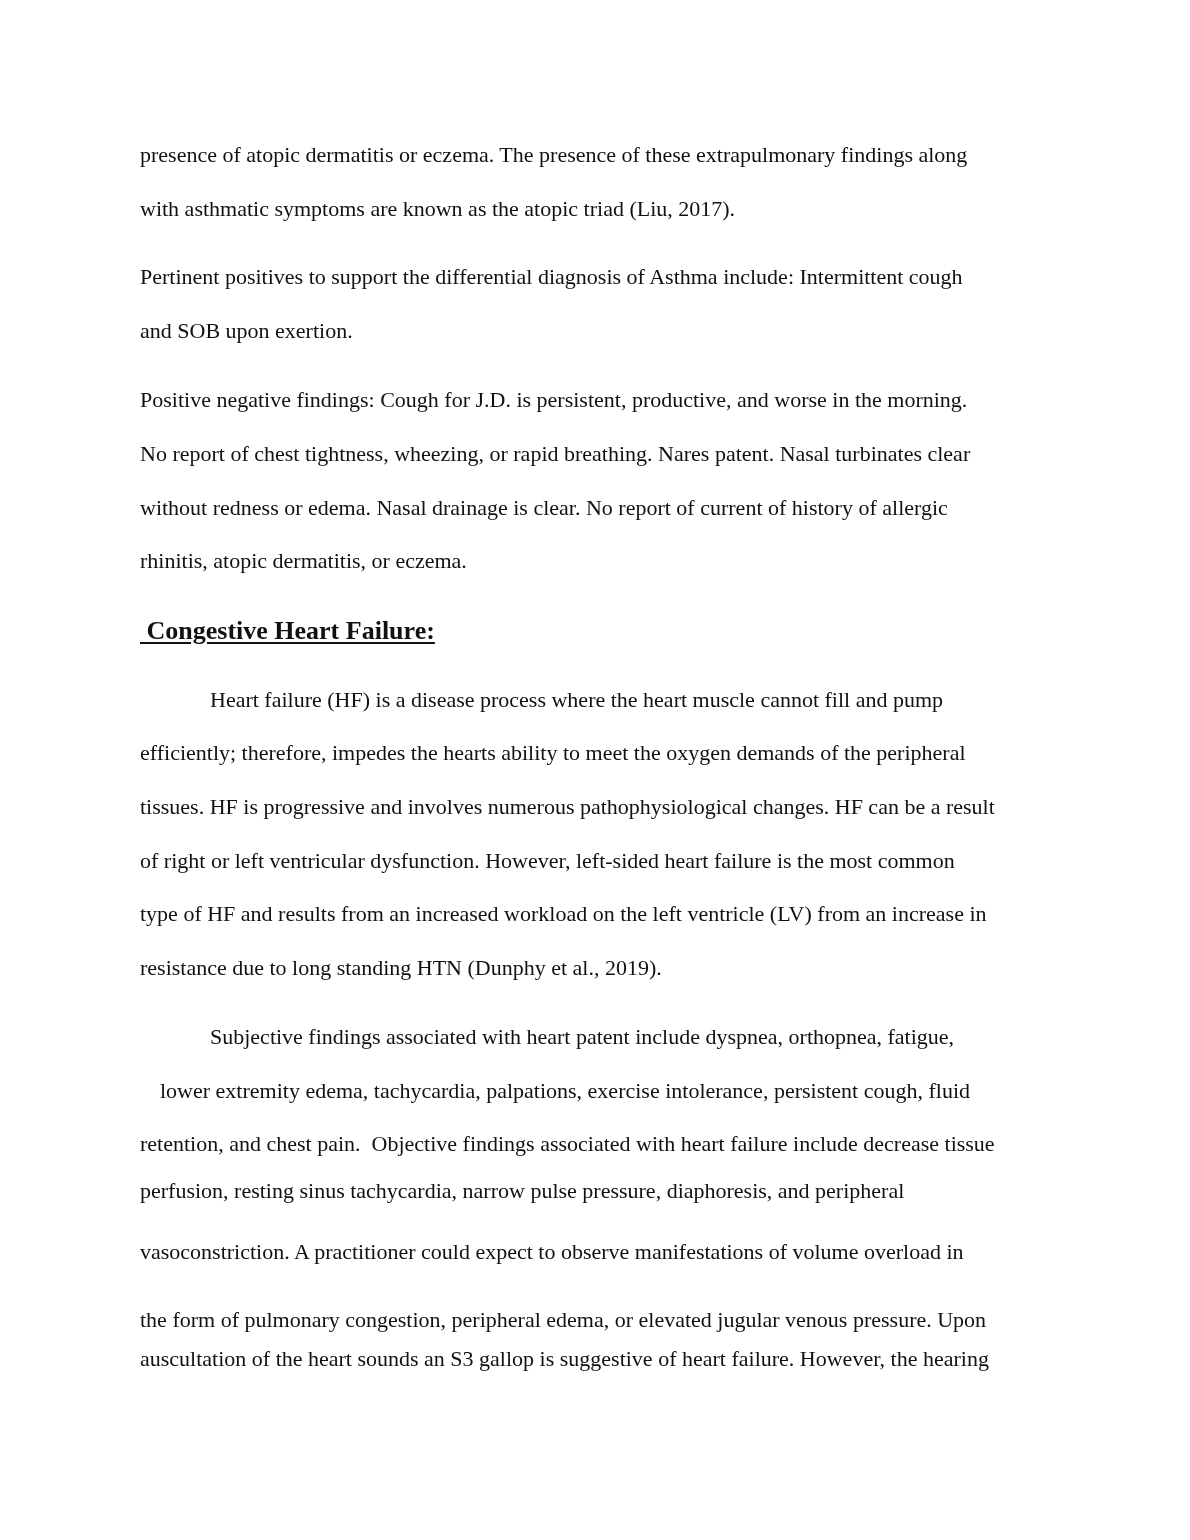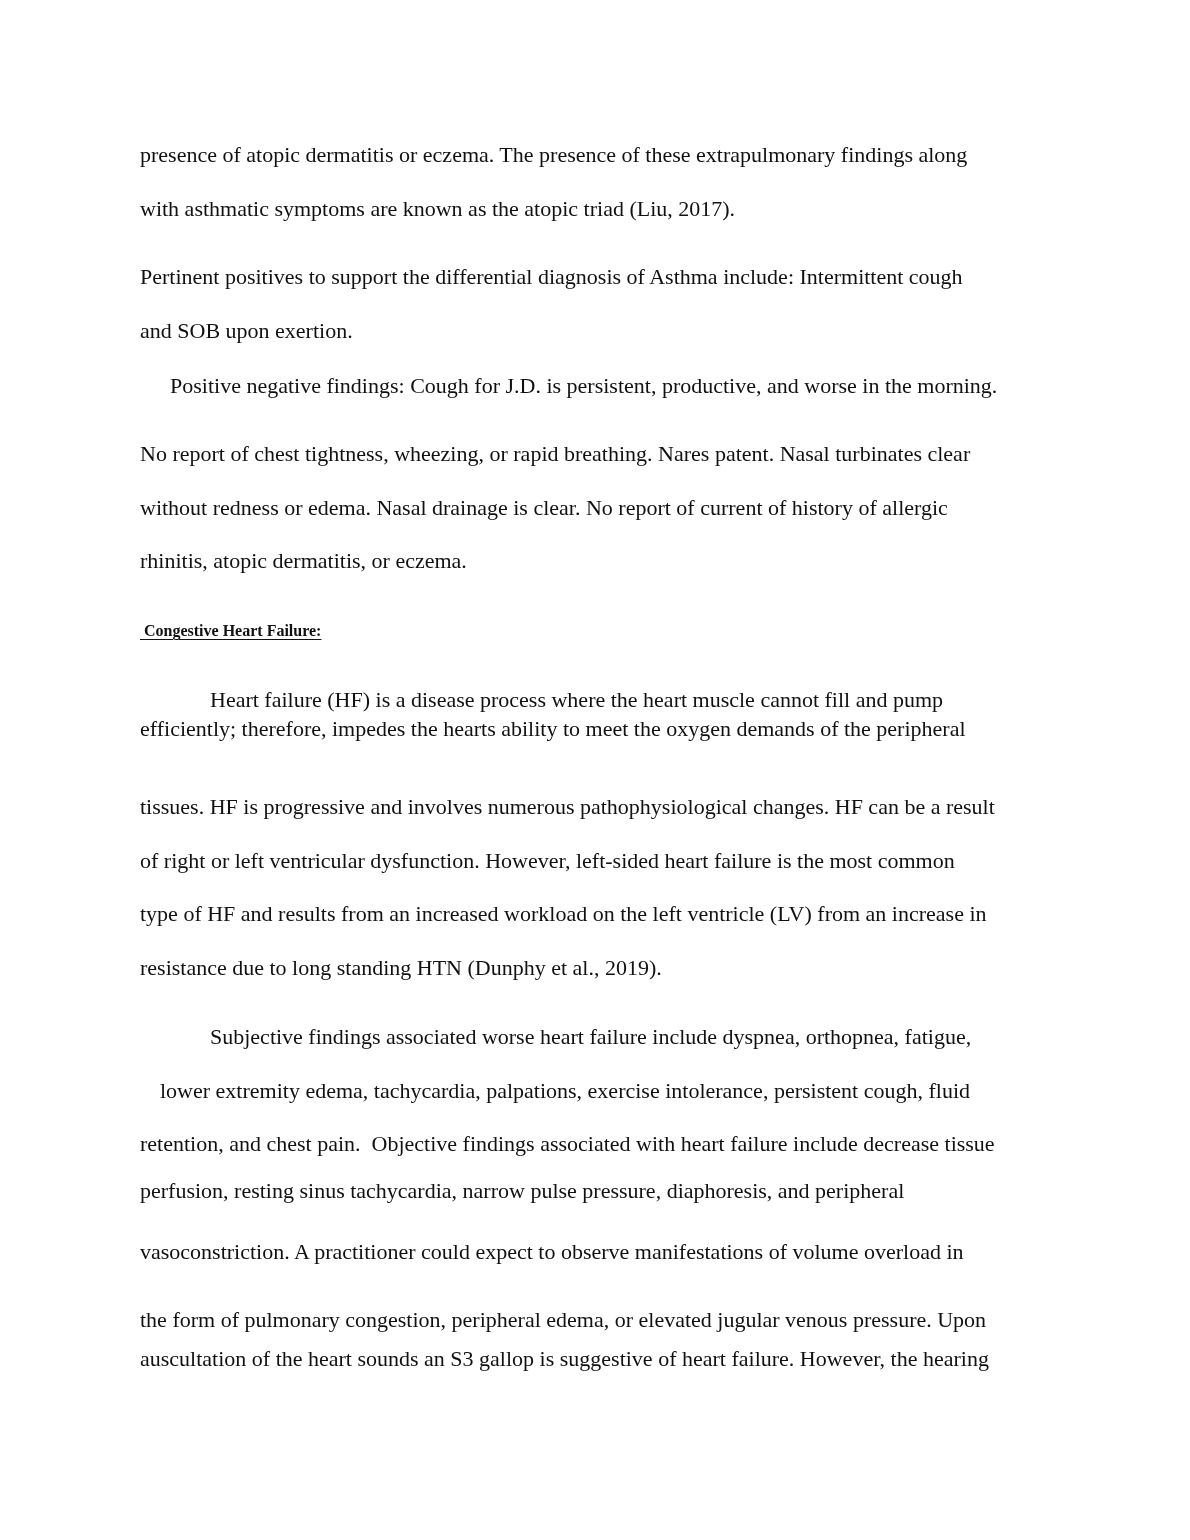--- a/index.html
+++ b/index.html
@@ -30,21 +30,21 @@
       line-height: 26px;
       white-space: pre;
       letter-spacing: 0px;
     }
     .indent {
       left: 210px;
     }
     .heading {
       position: absolute;
       left: 140px;
-      font-size: 16px;
+      font-size: 26px;
       line-height: 26px;
       font-weight: bold;
       text-decoration: underline;
       text-underline-offset: 3px;
       white-space: pre;
     }
   </style>
 </head>
 <body>
 
@@ -54,39 +54,39 @@
     <div class="line" style="top:142px;">presence of atopic dermatitis or eczema. The presence of these extrapulmonary findings along</div>
     <div class="line" style="top:196px;">with asthmatic symptoms are known as the atopic triad (Liu, 2017).</div>
   </div>
 
   <div>
     <div class="line" style="top:264px;">Pertinent positives to support the differential diagnosis of Asthma include: Intermittent cough</div>
     <div class="line" style="top:318px;">and SOB upon exertion.</div>
   </div>
 
   <div>
-    <div class="line" style="top:373px;margin-left:30px;">Positive negative findings: Cough for J.D. is persistent, productive, and worse in the morning.</div>
+    <div class="line" style="top:387px;">Positive negative findings: Cough for J.D. is persistent, productive, and worse in the morning.</div>
     <div class="line" style="top:441px;">No report of chest tightness, wheezing, or rapid breathing. Nares patent. Nasal turbinates clear</div>
     <div class="line" style="top:495px;">without redness or edema. Nasal drainage is clear. No report of current of history of allergic</div>
     <div class="line" style="top:548px;">rhinitis, atopic dermatitis, or eczema.</div>
   </div>
 
   <div class="heading" style="top:618px;"> Congestive Heart Failure:</div>
 
   <div>
     <div class="line indent" style="top:687px;">Heart failure (HF) is a disease process where the heart muscle cannot fill and pump</div>
-    <div class="line" style="top:716px;">efficiently; therefore, impedes the hearts ability to meet the oxygen demands of the peripheral</div>
+    <div class="line" style="top:740px;">efficiently; therefore, impedes the hearts ability to meet the oxygen demands of the peripheral</div>
     <div class="line" style="top:794px;">tissues. HF is progressive and involves numerous pathophysiological changes. HF can be a result</div>
     <div class="line" style="top:848px;">of right or left ventricular dysfunction. However, left-sided heart failure is the most common</div>
     <div class="line" style="top:901px;">type of HF and results from an increased workload on the left ventricle (LV) from an increase in</div>
     <div class="line" style="top:955px;">resistance due to long standing HTN (Dunphy et al., 2019).</div>
   </div>
 
   <div>
-    <div class="line indent" style="top:1024px;">Subjective findings associated worse heart failure include dyspnea, orthopnea, fatigue,</div>
+    <div class="line indent" style="top:1024px;">Subjective findings associated with heart patent include dyspnea, orthopnea, fatigue,</div>
     <div class="line" style="top:1078px;margin-left:20px;">lower extremity edema, tachycardia, palpations, exercise intolerance, persistent cough, fluid</div>
     <div class="line" style="top:1131px;">retention, and chest pain.  Objective findings associated with heart failure include decrease tissue</div>
     <div class="line" style="top:1178px;">perfusion, resting sinus tachycardia, narrow pulse pressure, diaphoresis, and peripheral</div>
     <div class="line" style="top:1239px;">vasoconstriction. A practitioner could expect to observe manifestations of volume overload in</div>
     <div class="line" style="top:1293px;margin-top:14px;">the form of pulmonary congestion, peripheral edema, or elevated jugular venous pressure. Upon</div>
     <div class="line" style="top:1346px;">auscultation of the heart sounds an S3 gallop is suggestive of heart failure. However, the hearing</div>
   </div>
 
 </div>
 

